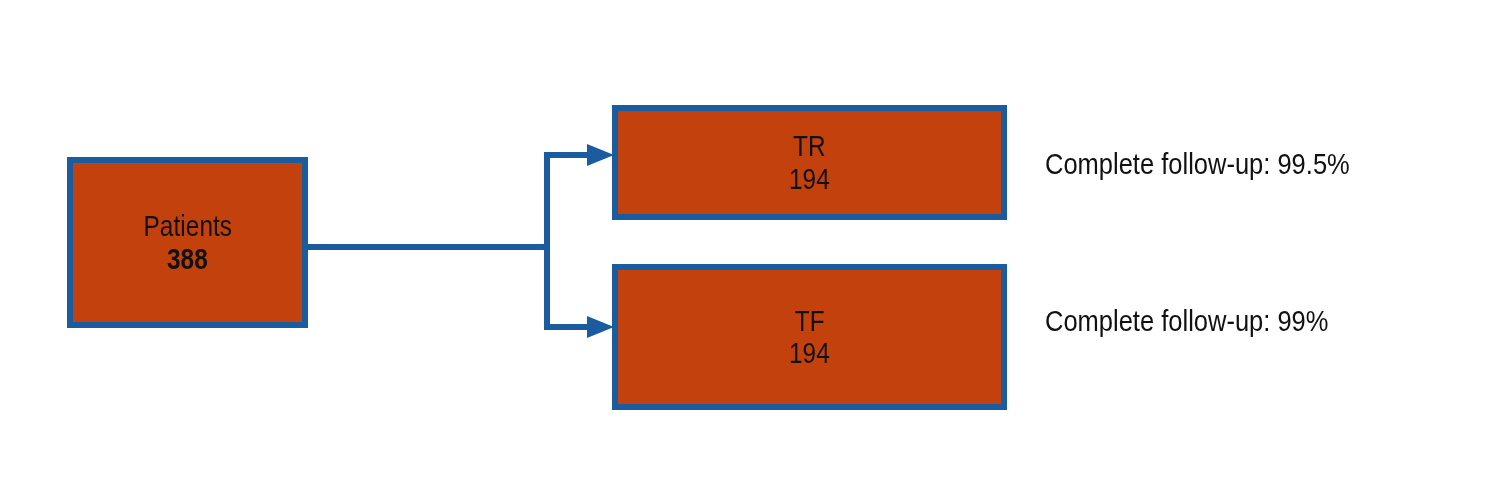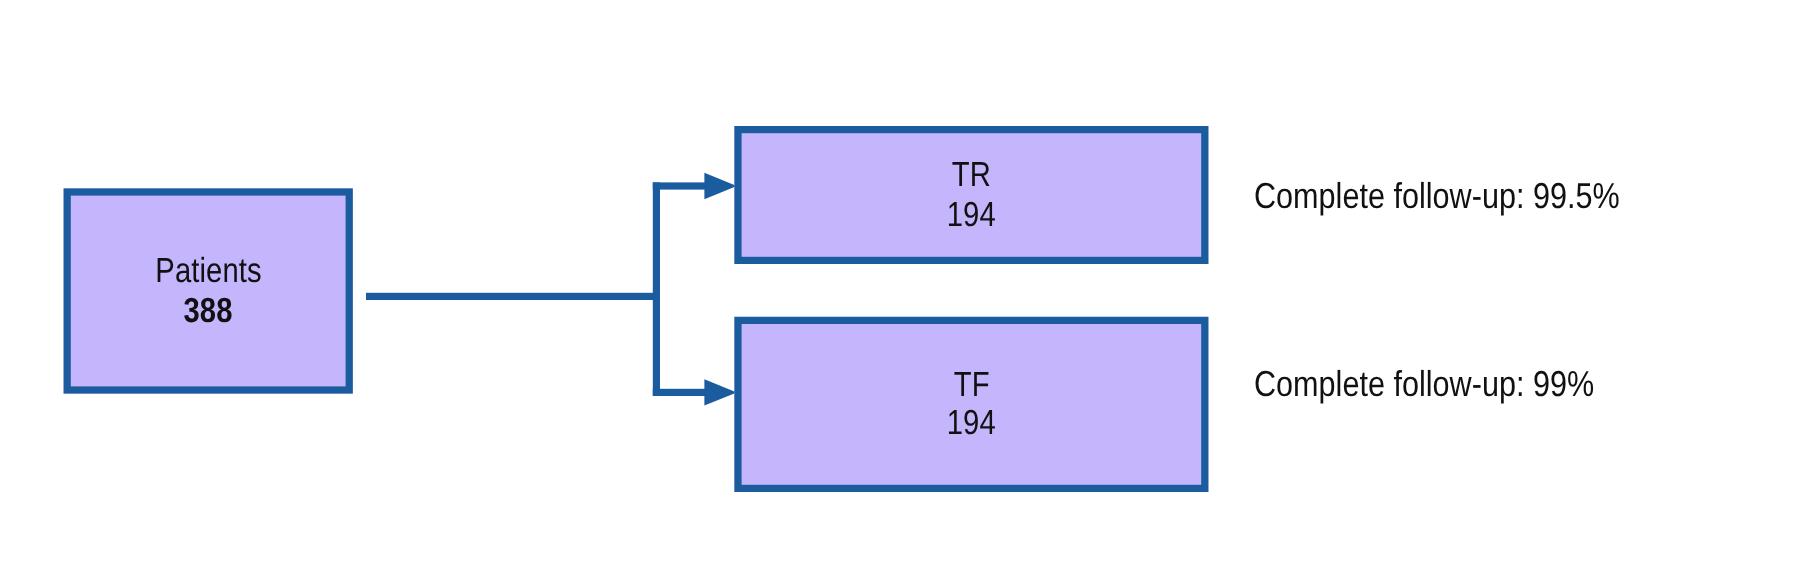--- a/index.html
+++ b/index.html
@@ -16,30 +16,30 @@
     width: 1512px;
     height: 482px;
     background: #ffffff;
     overflow: hidden;
   }
 
   
   .node-box {
     position: absolute;
     box-sizing: border-box;
-    background: #c4b5fd;
+    background: #c2410c;
     border: 6px solid #1a5c9e;
     display: flex;
     flex-direction: column;
     align-items: center;
     justify-content: center;
     line-height: 1.12;
   }
   #box-patients {
-    left: 53px;
+    left: 67px;
     top: 157px;
     width: 241px;
     height: 171px;
   }
   #box-tr {
     left: 612px;
     top: 105px;
     width: 395px;
     height: 115px;
   }

